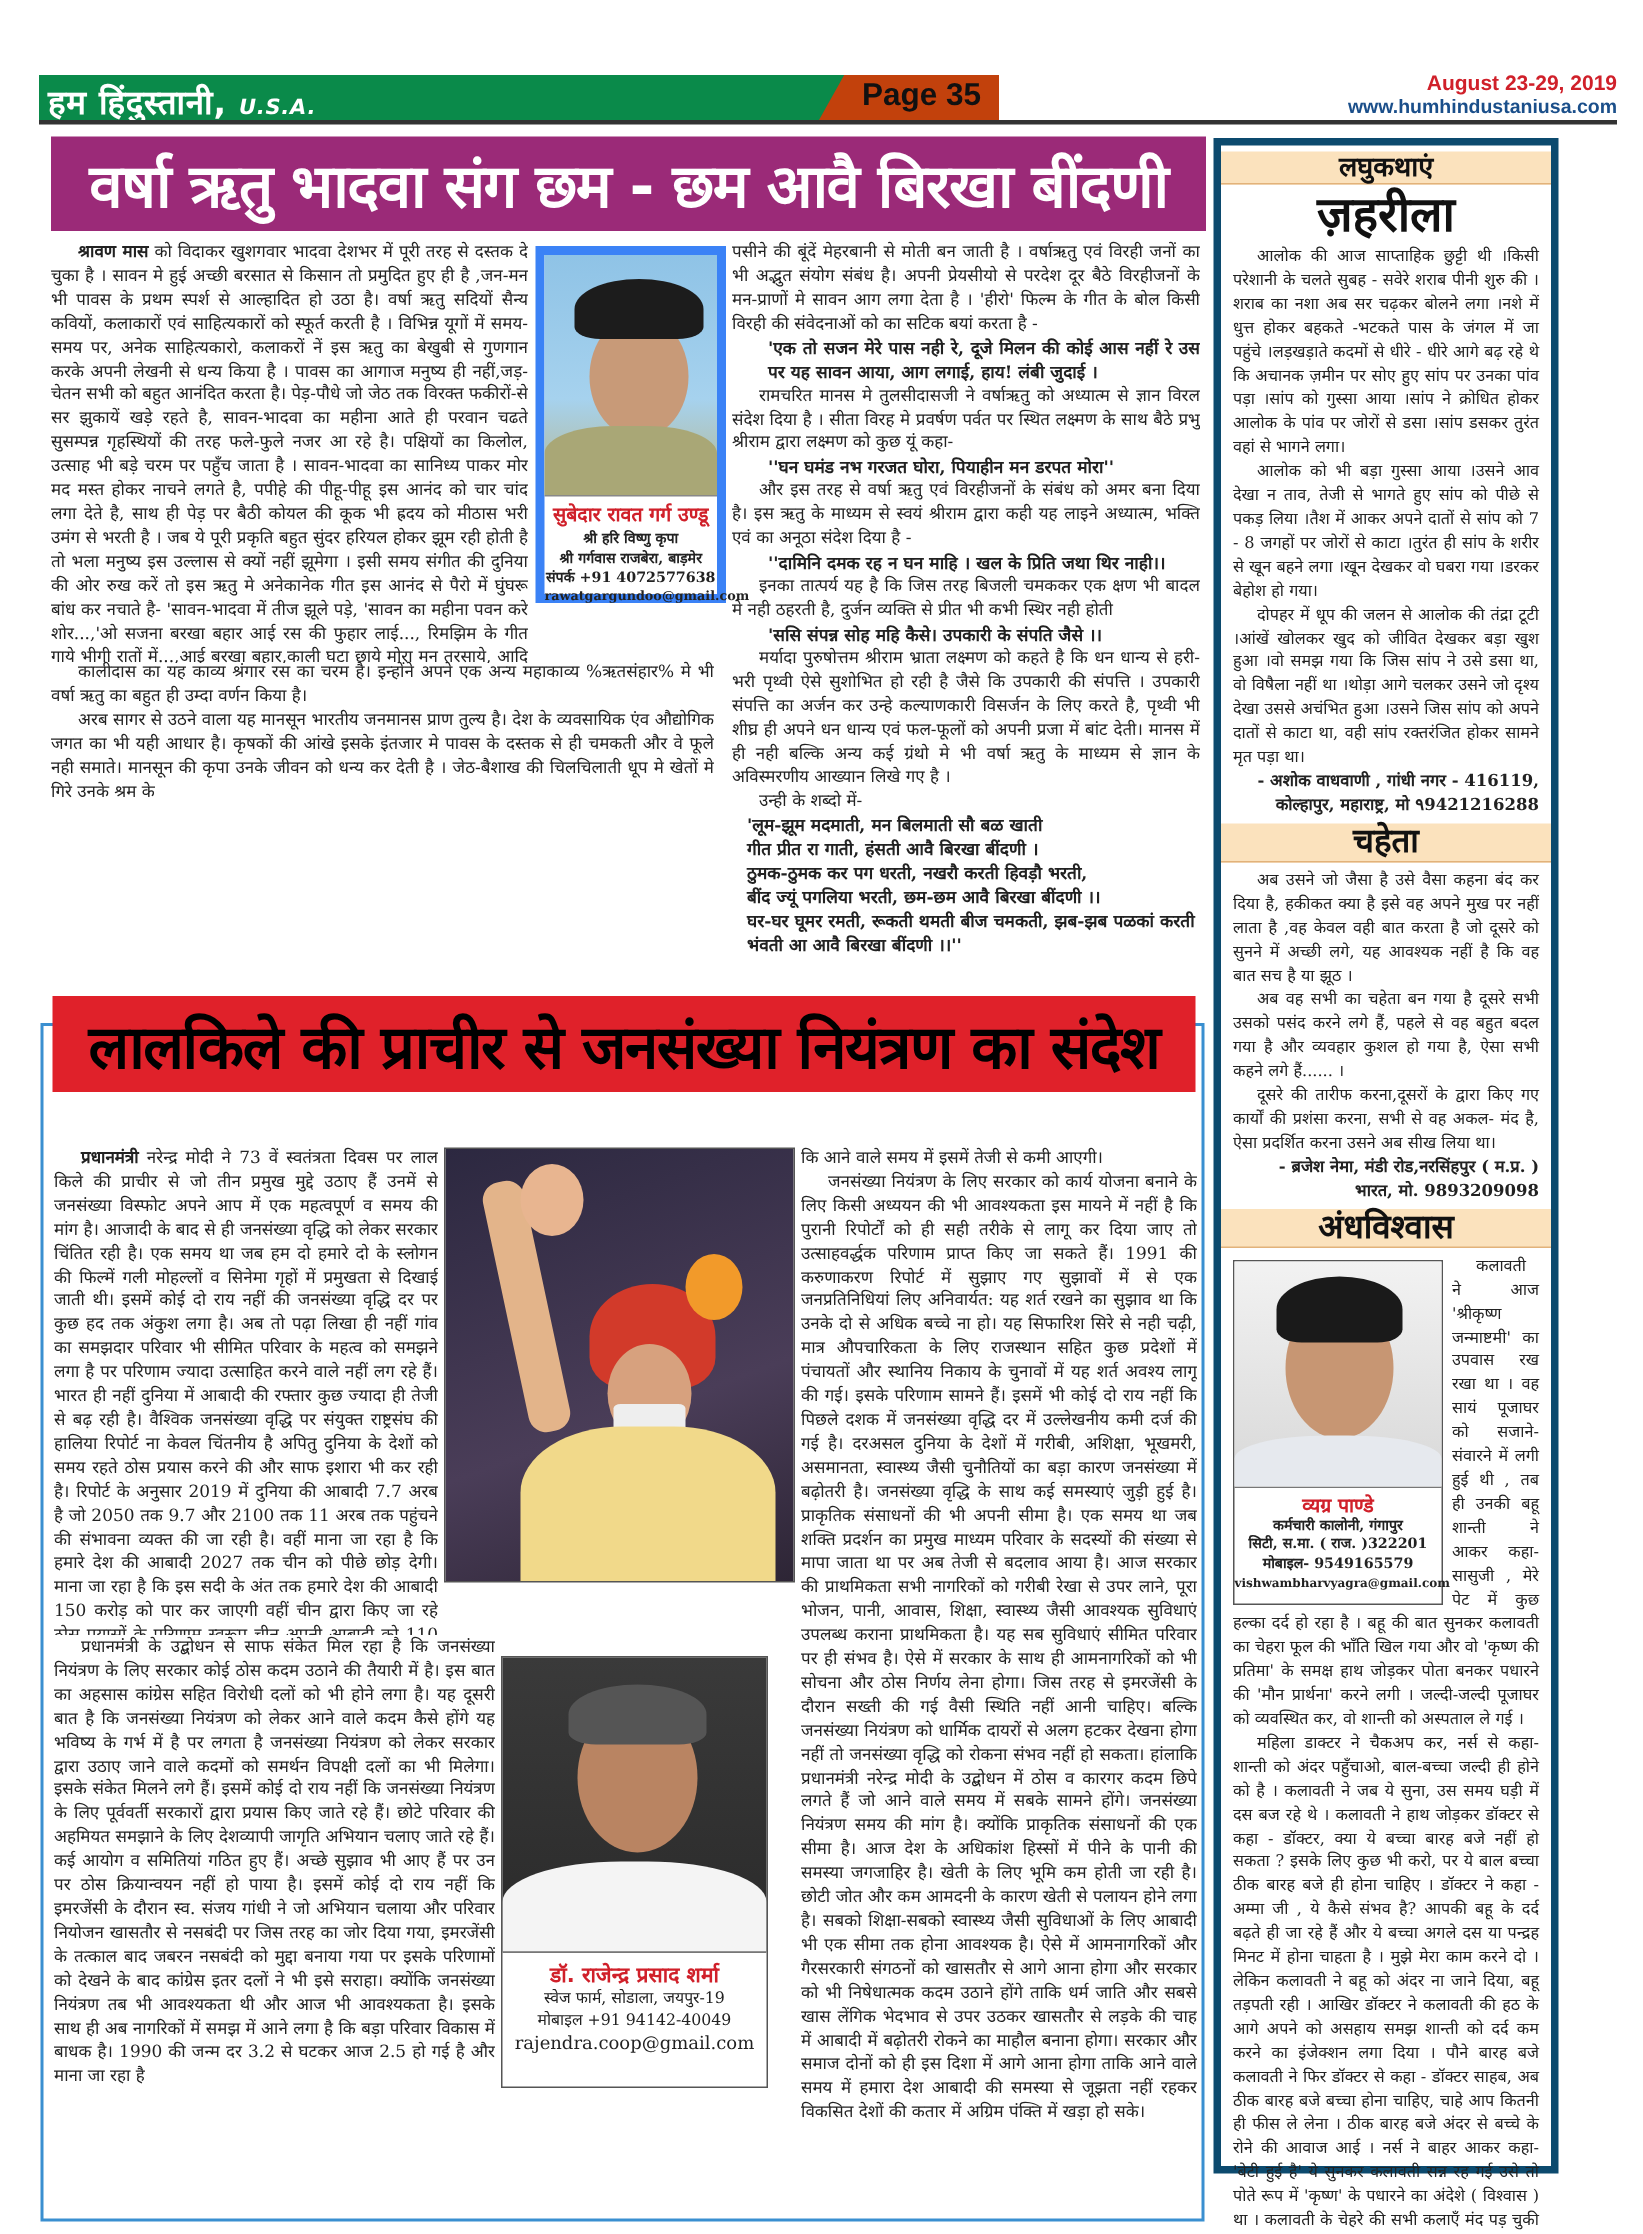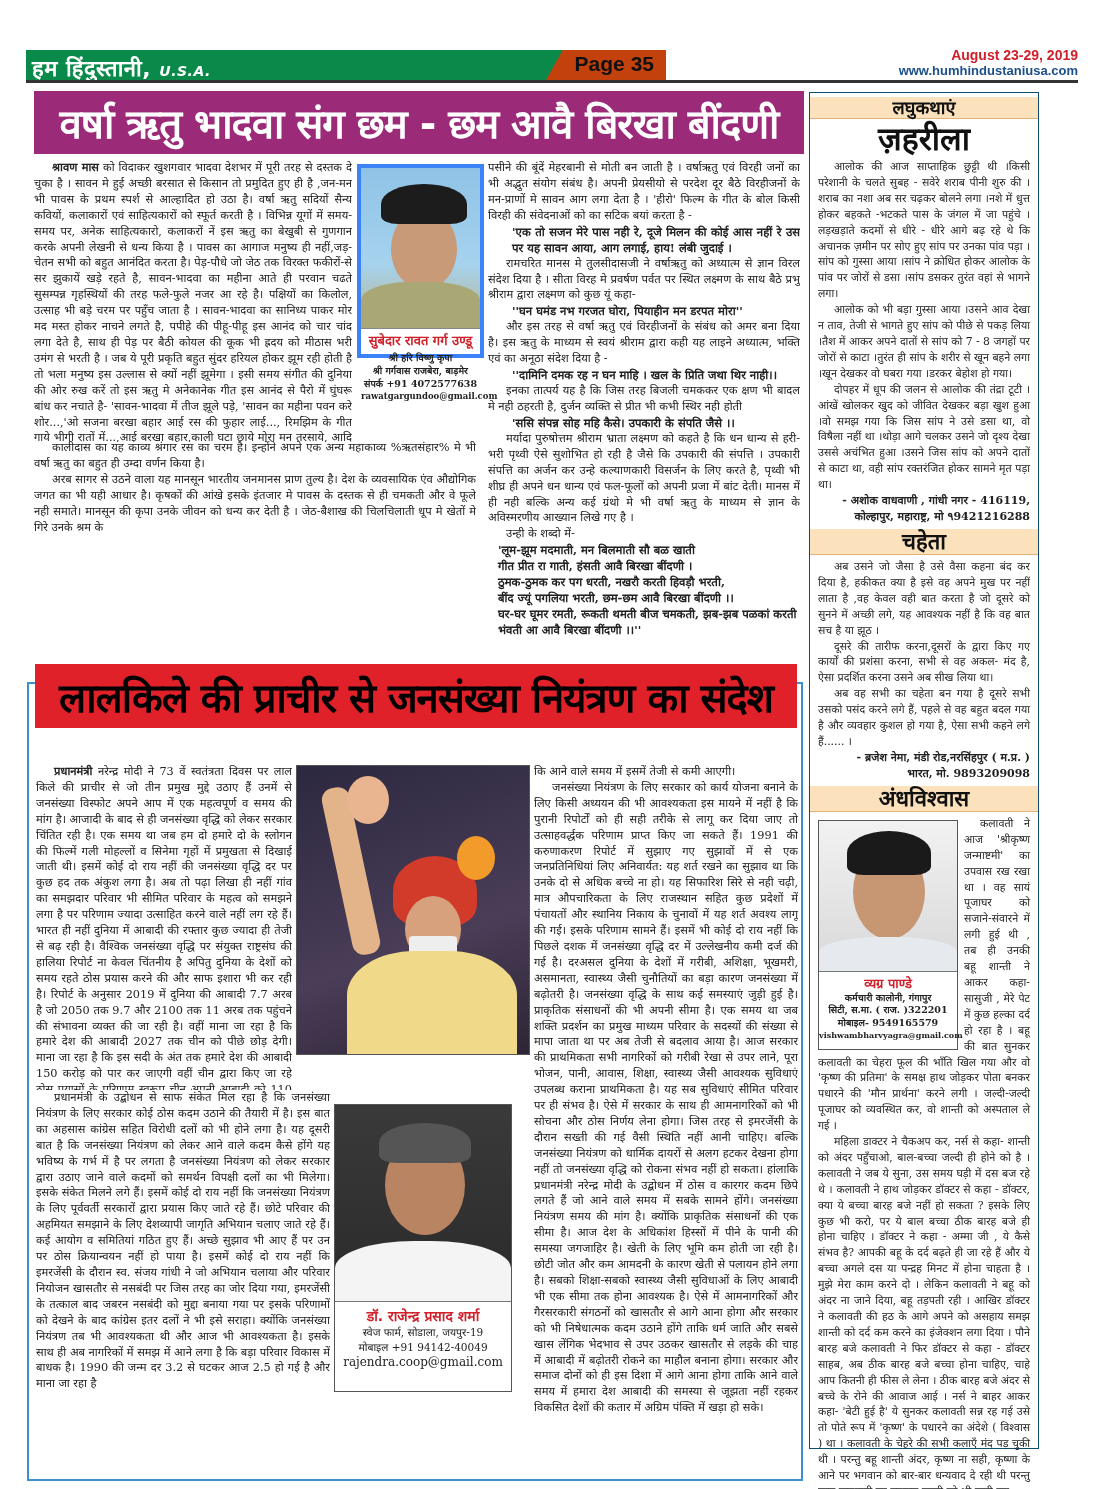--- a/index.html
+++ b/index.html
@@ -10,25 +10,25 @@
 .mast-title i{font-size:14px;font-style:italic}
 .mast-page{position:absolute;left:520px;top:0;width:120px;height:30px;background:#c2410c;clip-path:polygon(14% 0,100% 0,100% 100%,0 100%);color:#111;font:bold 21px "Liberation Sans",sans-serif;text-align:right;padding:2px 12px 0 0}
 .mast-rule{position:absolute;left:0;top:30px;width:1052px;height:3px;background:#333}
 .mast-date{position:absolute;right:0;top:-3px;text-align:right;font:bold 14px "Liberation Sans",sans-serif;color:#d0202a}
 .mast-url{position:absolute;right:0;top:13px;text-align:right;font:bold 13px "Liberation Sans",sans-serif;color:#1b4f8a}
 .banner1{position:absolute;left:34px;top:91px;width:770px;height:63px;background:#9b2a78;color:#fff;font:bold 40px "DejaVu Sans",sans-serif;display:flex;align-items:center;justify-content:center;letter-spacing:-1px;white-space:nowrap;overflow:hidden}
 .col{position:absolute;font-size:11.3px;line-height:15.9px;text-align:justify;overflow:hidden}
 .col p{text-indent:18px}
 .col b{font-weight:bold}
 .verse{font-weight:bold;padding-left:24px;font-size:11.5px;line-height:16px}
-.photo1{position:absolute;left:357px;top:164px;width:127px;height:194px;border:4px solid #3b82f6;background:#fff}
+.photo1{position:absolute;left:357px;top:164px;width:127px;height:238px;border:6px solid #3b82f6;background:#fff}
 .photo1 .img{width:100%;height:160px;background:linear-gradient(180deg,#8fc3e6 0%,#a6d2ee 60%,#b7b58a 100%);position:relative;overflow:hidden}
 .photo1 .cap-name{color:#d0202a;font:bold 13px "DejaVu Sans",sans-serif;text-align:center;border-top:1px solid #888;padding:2px 0}
 .photo1 .cap{text-align:center;font-size:9.5px;line-height:13px;font-weight:bold}
-.sidebar{position:absolute;left:809px;top:92px;width:230px;height:1357px;border:1px solid #0c4a6e;background:#fff}
+.sidebar{position:absolute;left:809px;top:92px;width:230px;height:1357px;border:5px solid #0c4a6e;background:#fff}
 .sb-head{background:#fbe2bd;text-align:center;font:bold 18px "DejaVu Sans",sans-serif;color:#111;margin:4px 0 0;height:22px;line-height:22px;border-bottom:1px solid #e2b27a}
 .sb-big{text-align:center;font:bold 32px "DejaVu Sans",sans-serif;color:#111;height:40px;line-height:40px}
 .sb-text{font-size:10.8px;line-height:15.9px;text-align:justify;padding:0 8px}
 .sb-text p{text-indent:16px}
 .sb-sign{font-weight:bold;text-align:right;padding:0 8px;font-size:11px;line-height:16px}
 .photo3{float:left;width:140px;height:230px;border:1px solid #555;margin:4px 6px 2px 0;background:#fff}
 .photo3 .img{height:150px;background:linear-gradient(180deg,#f2f2f2,#d8d8d8);position:relative;overflow:hidden}
 .photo3 .cap-name{color:#d0202a;text-align:center;font:bold 13px "DejaVu Sans",sans-serif;border-top:1px solid #777;padding-top:2px}
 .photo3 .cap{text-align:center;font-size:9.5px;line-height:12.5px;font-weight:bold}
 .box2{position:absolute;left:27px;top:682px;width:776px;height:799px;border:2px solid #3a8fd0;border-bottom:2px solid #3a8fd0}
@@ -138,22 +138,22 @@
     <p>आलोक की आज साप्ताहिक छुट्टी थी ।किसी परेशानी के चलते सुबह - सवेरे शराब पीनी शुरु की ।शराब का नशा अब सर चढ़कर बोलने लगा ।नशे में धुत्त होकर बहकते -भटकते पास के जंगल में जा पहुंचे ।लड़खड़ाते कदमों से धीरे - धीरे आगे बढ़ रहे थे कि अचानक ज़मीन पर सोए हुए सांप पर उनका पांव पड़ा ।सांप को गुस्सा आया ।सांप ने क्रोधित होकर आलोक के पांव पर जोरों से डसा ।सांप डसकर तुरंत वहां से भागने लगा।</p>
     <p>आलोक को भी बड़ा गुस्सा आया ।उसने आव देखा न ताव, तेजी से भागते हुए सांप को पीछे से पकड़ लिया ।तैश में आकर अपने दातों से सांप को 7 - 8 जगहों पर जोरों से काटा ।तुरंत ही सांप के शरीर से खून बहने लगा ।खून देखकर वो घबरा गया ।डरकर बेहोश हो गया।</p>
     <p>दोपहर में धूप की जलन से आलोक की तंद्रा टूटी ।आंखें खोलकर खुद को जीवित देखकर बड़ा खुश हुआ ।वो समझ गया कि जिस सांप ने उसे डसा था, वो विषैला नहीं था ।थोड़ा आगे चलकर उसने जो दृश्य देखा उससे अचंभित हुआ ।उसने जिस सांप को अपने दातों से काटा था, वही सांप रक्तरंजित होकर सामने मृत पड़ा था।</p>
   </div>
   <div class="sb-sign">- अशोक वाधवाणी , गांधी नगर - 416119,</div>
   <div class="sb-sign">कोल्हापुर, महाराष्ट्र, मो ٩9421216288</div>
 
   <div class="sb-head" style="font-size:22px;height:26px;line-height:26px">चहेता</div>
   <div class="sb-text" style="padding-top:4px">
     <p>अब उसने जो जैसा है उसे वैसा कहना बंद कर दिया है, हकीकत क्या है इसे वह अपने मुख पर नहीं लाता है ,वह केवल वही बात करता है जो दूसरे को सुनने में अच्छी लगे, यह आवश्यक नहीं है कि वह बात सच है या झूठ ।</p>
+    <p>अब वह सभी का चहेता बन गया है दूसरे सभी उसको पसंद करने लगे हैं, पहले से वह बहुत बदल गया है और व्यवहार कुशल हो गया है, ऐसा सभी कहने लगे हैं...... ।</p>
     <p>दूसरे की तारीफ करना,दूसरों के द्वारा किए गए कार्यों की प्रशंसा करना, सभी से वह अकल- मंद है, ऐसा प्रदर्शित करना उसने अब सीख लिया था।</p>
-    <p>अब वह सभी का चहेता बन गया है दूसरे सभी उसको पसंद करने लगे हैं, पहले से वह बहुत बदल गया है और व्यवहार कुशल हो गया है, ऐसा सभी कहने लगे हैं...... ।</p>
   </div>
   <div class="sb-sign">- ब्रजेश नेमा, मंडी रोड,नरसिंहपुर ( म.प्र. )</div>
   <div class="sb-sign">भारत, मो. 9893209098</div>
 
   <div class="sb-head" style="font-size:22px;height:26px;line-height:26px">अंधविश्वास</div>
   <div class="sb-text" style="padding-top:4px">
     <div class="photo3">
       <div class="img">
         <div class="face" style="left:34px;top:24px;width:72px;height:94px;background:#c79673"></div>
         <div class="face" style="left:28px;top:10px;width:84px;height:44px;background:#1a1a1a;border-radius:50% 50% 20% 20%"></div>

